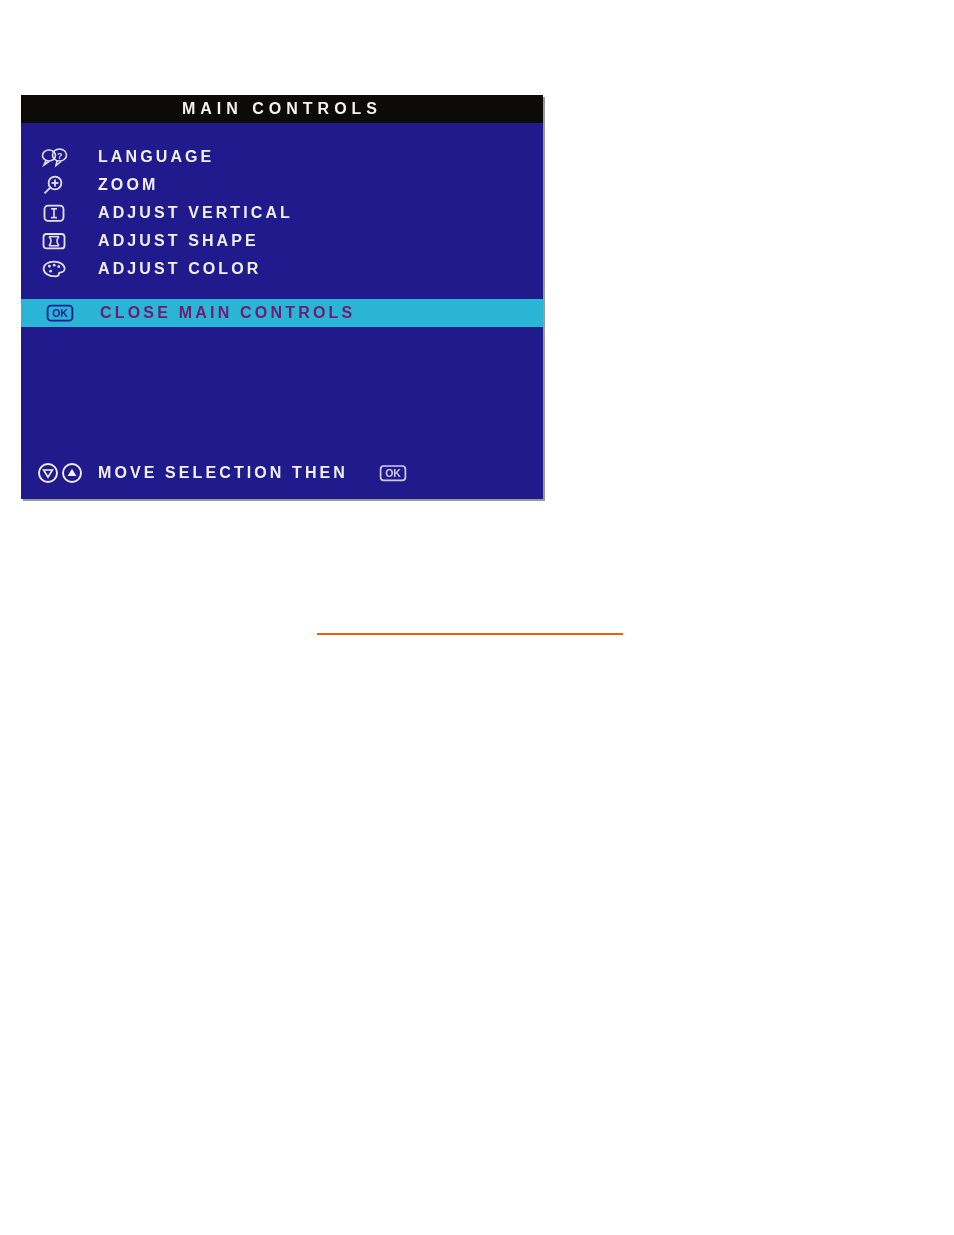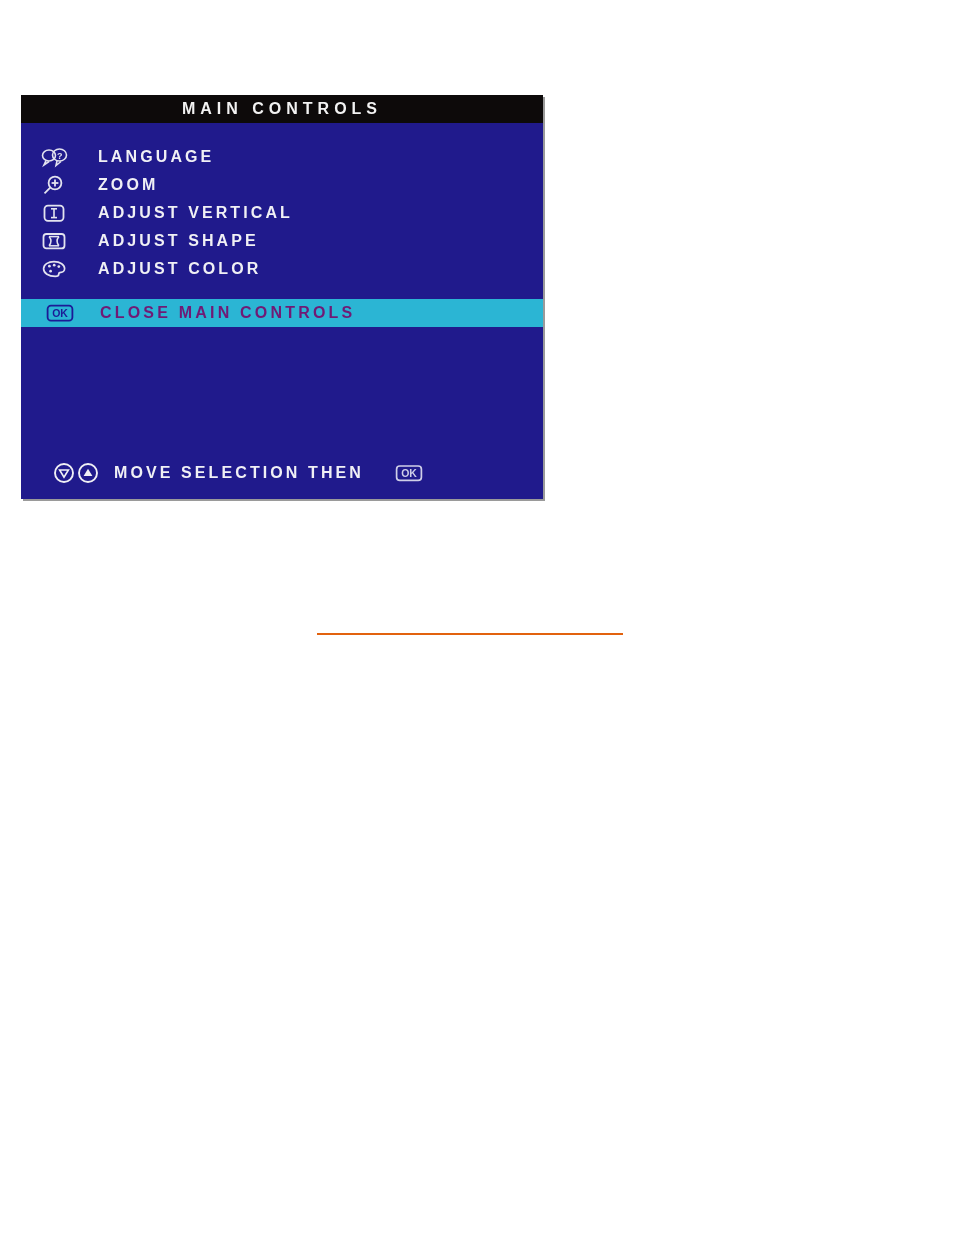--- a/index.html
+++ b/index.html
@@ -105,21 +105,21 @@
 
   
   .osd-footer {
     position: absolute;
     left: 0;
     bottom: 12px;
     width: 100%;
     height: 28px;
     display: flex;
     align-items: center;
-    padding-left: 32px;
+    padding-left: 16px;
     box-sizing: border-box;
   }
   .osd-footer .arrows {
     display: flex;
     align-items: center;
     gap: 2px;
   }
   .osd-footer .footer-label {
     color: #f0f0f5;
     font-size: 16px;

